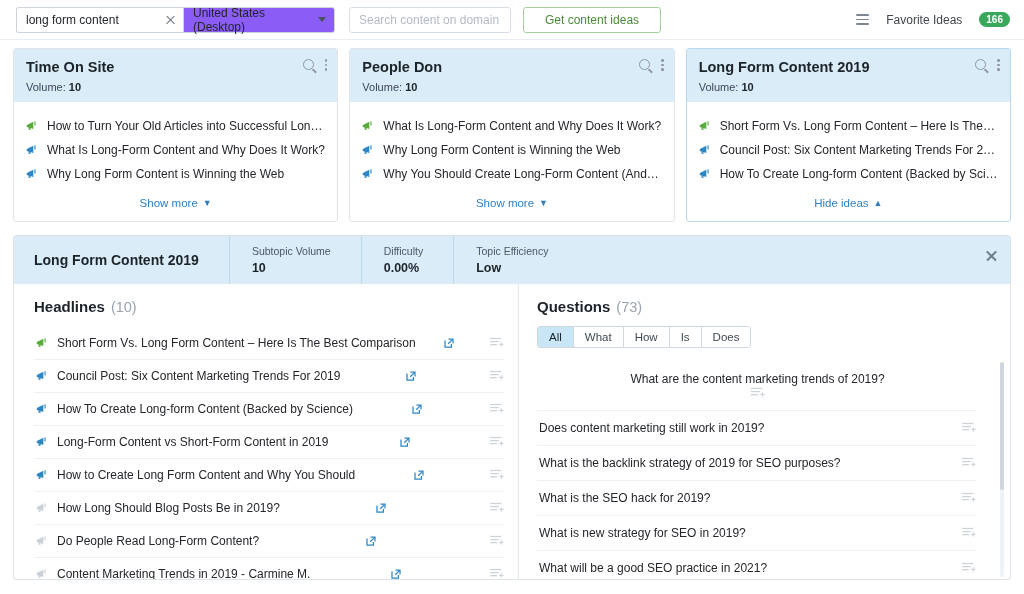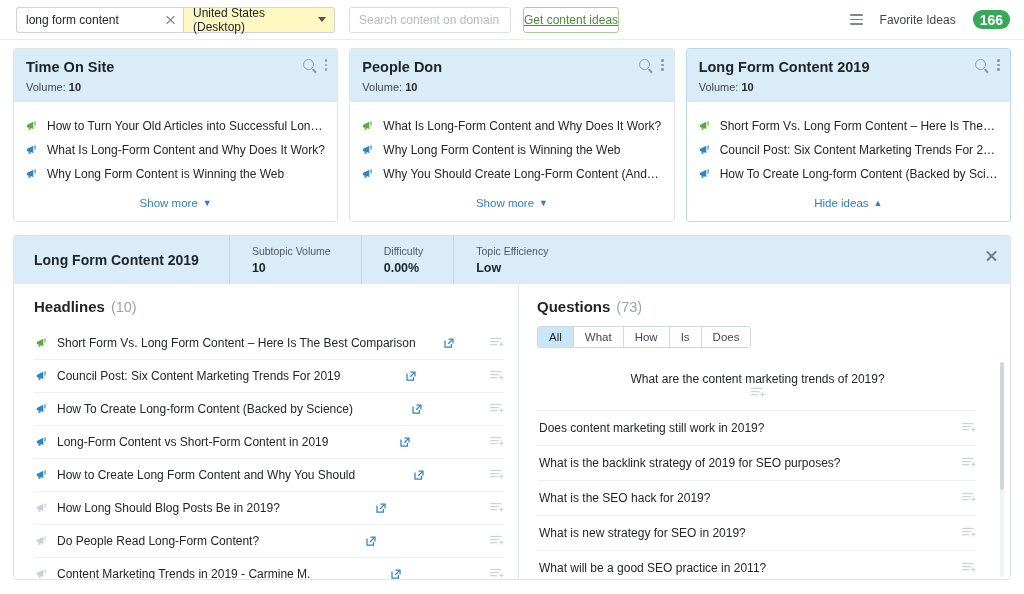--- a/index.html
+++ b/index.html
@@ -48,21 +48,21 @@
     background: #6c7581;
   }
   .clear-x::before { transform: rotate(45deg); }
   .clear-x::after  { transform: rotate(-45deg); }
 
   .db-select {
     display: flex; align-items: center; justify-content: space-between;
     width: 152px; height: 26px;
     border: 1px solid #cdd4dc;
     border-radius: 0 3px 3px 0;
-    background: #fef9c3;
+    background: #8b5cf6;
     padding: 0 8px 0 9px;
     font-size: 12px;
     cursor: pointer;
   }
   .chev {
     width: 0; height: 0; margin-left: 6px;
     border-left: 4px solid transparent;
     border-right: 4px solid transparent;
     border-top: 5px solid #4a525c;
   }
@@ -76,48 +76,47 @@
     padding: 0 9px;
     font-size: 12px;
     color: #9aa4b0;
     font-family: "Liberation Sans", sans-serif;
   }
   .domain-input::placeholder { color: #b3bbc5; }
 
   .get-ideas {
     height: 26px;
     margin-left: 12px;
-    padding: 0 0;
+    padding: 0 21px;
     border: 1px solid #a7cf9b;
     border-radius: 3px;
     background: #fff;
     color: #4a8b37;
     font-size: 12px;
     font-family: "Liberation Sans", sans-serif;
     cursor: pointer;
     white-space: nowrap;
-    text-decoration: underline;
   }
 
   .fav-wrap {
     margin-left: auto;
     display: flex; align-items: center;
     gap: 17px;
     cursor: pointer;
   }
   .list-icon { display: flex; flex-direction: column; gap: 2.5px; }
   .list-icon i {
     display: block; width: 13px; height: 1.7px;
     background: #7d8791; border-radius: 1px;
   }
   .fav-label { font-size: 12px; color: #40464e; white-space: nowrap; }
   .fav-badge {
     background: #39a85b;
     color: #fff;
-    font-size: 14px;
+    font-size: 10px;
     font-weight: bold;
     border-radius: 9px;
     padding: 2.5px 7px 2.5px 7px;
     line-height: 1;
   }
 
   
   .cards {
     display: flex;
     gap: 11px;
@@ -753,21 +752,21 @@
             <span class="txt">What is new strategy for SEO in 2019?</span>
             <svg class="addlist" viewBox="0 0 16 14">
               <rect x="0" y="1" width="13" height="1.5" fill="#ccd3da"></rect>
               <rect x="0" y="4.6" width="10" height="1.5" fill="#ccd3da"></rect>
               <rect x="0" y="8.2" width="8" height="1.5" fill="#ccd3da"></rect>
               <rect x="10.6" y="8" width="5" height="1.3" fill="#ccd3da"></rect>
               <rect x="12.4" y="6.2" width="1.3" height="5" fill="#ccd3da"></rect>
             </svg>
           </div>
           <div class="q-row">
-            <span class="txt">What will be a good SEO practice in 2011?</span>
+            <span class="txt">What will be a good SEO practice in 2021?</span>
             <svg class="addlist" viewBox="0 0 16 14">
               <rect x="0" y="1" width="13" height="1.5" fill="#ccd3da"></rect>
               <rect x="0" y="4.6" width="10" height="1.5" fill="#ccd3da"></rect>
               <rect x="0" y="8.2" width="8" height="1.5" fill="#ccd3da"></rect>
               <rect x="10.6" y="8" width="5" height="1.3" fill="#ccd3da"></rect>
               <rect x="12.4" y="6.2" width="1.3" height="5" fill="#ccd3da"></rect>
             </svg>
           </div>
           <div class="q-row"></div>
         </div>

